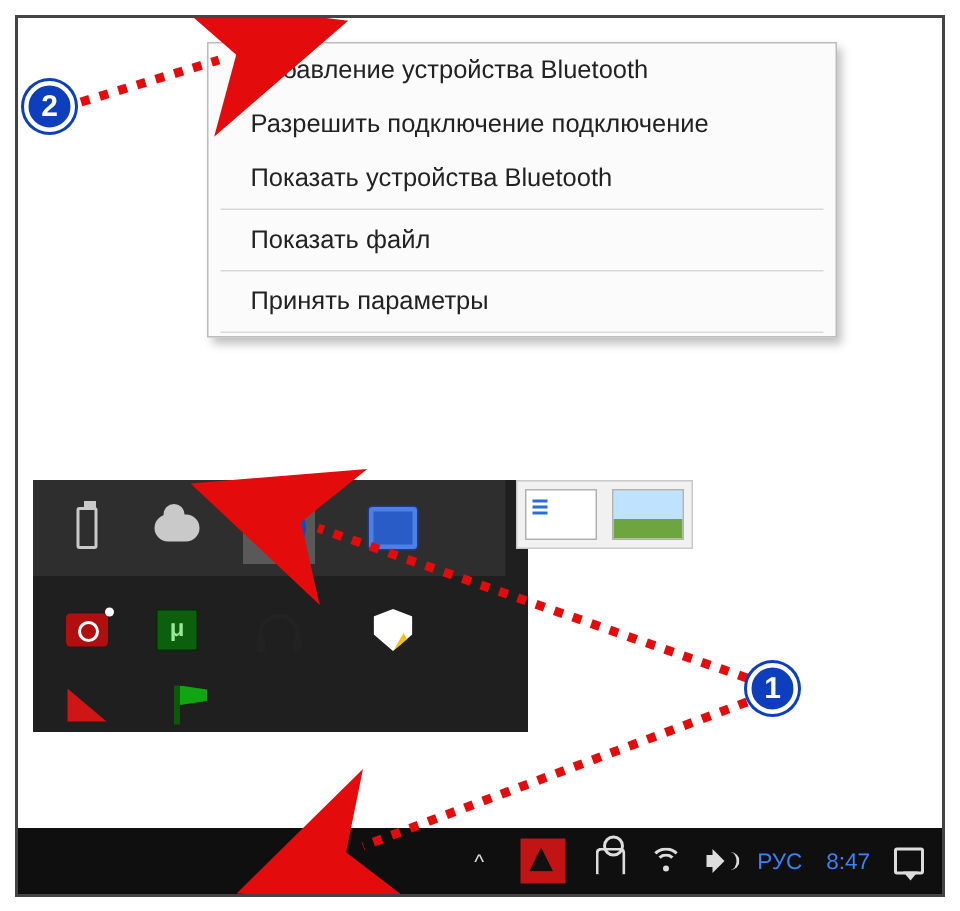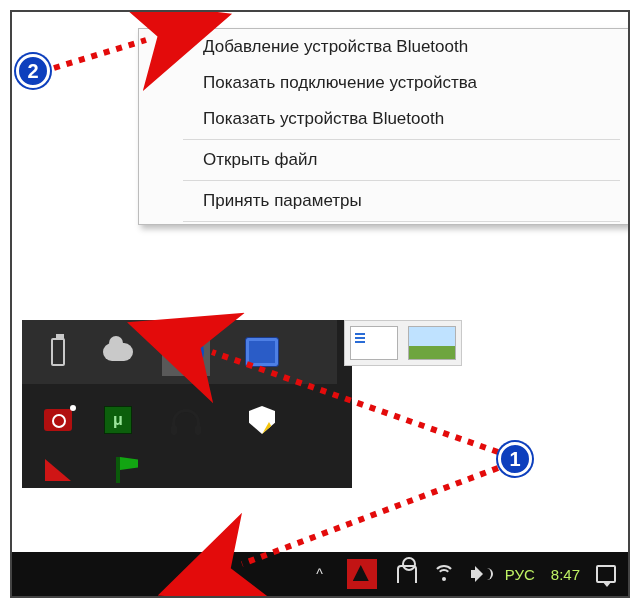--- a/index.html
+++ b/index.html
@@ -19,26 +19,25 @@
     width: 620px; height: 588px;
     border: 2px solid #444;
     background: #ffffff;
     overflow: hidden;
   }
 
   
   .ctxmenu {
     position: absolute;
     left: 126px; top: 16px;
-    width: 491px;
+    width: 420px;
     background: #fbfbfb;
     border: 1px solid #bcbcbc;
     box-shadow: 3px 4px 6px rgba(0,0,0,0.25);
     z-index: 30;
-    padding-left: 36px;
   }
   .ctxmenu .item {
     padding: 8px 16px 8px 28px;
     font-size: 17px;
     color: #222;
     cursor: default;
   }
   .ctxmenu .item.bold { font-weight: 400; }
   .ctxmenu .sep {
     height: 0;
@@ -170,21 +169,21 @@
   
   .taskbar {
     position: absolute;
     left: 0; bottom: 0; width: 100%; height: 44px;
     background: #0f0f0f;
     display:flex; align-items:center; justify-content:flex-end;
     padding-right: 4px;
     z-index: 15;
   }
   .taskbar .titem {
-    color: #bef264; font-size: 15px;
+    color: #3b82f6; font-size: 15px;
     height: 44px; padding: 0 8px;
     display:flex; align-items:center; justify-content:center;
   }
   .taskbar .chev {
     color:#e0e0e0; font-size:14px; padding:0 12px;
   }
   .taskbar .redsq {
     width: 30px; height: 30px; background:#c21414; position:relative; margin:0 4px;
   }
   .taskbar .redsq::after{
@@ -228,24 +227,24 @@
   .arrow-svg { position:absolute; z-index:55; pointer-events:none; overflow:visible; }
 
 </style>
 </head>
 <body>
 
 <div class="frame">
 
   <div class="ctxmenu">
     <div class="item">Добавление устройства Bluetooth</div>
-    <div class="item">Показать подключение устройства</div>
+    <div class="item">Разрешить подключение подключение</div>
     <div class="item bold">Показать устройства Bluetooth</div>
     <div class="sep"></div>
-    <div class="item">Открыть файл</div>
+    <div class="item">Показать файл</div>
     <div class="sep"></div>
     <div class="item">Принять параметры</div>
     <div class="sep"></div>
   </div>
 
   <div class="traypanel">
     <div class="cell row1 c1">
         <div class="ico-usb"></div>
       </div>
     <div class="cell row1 c2">

